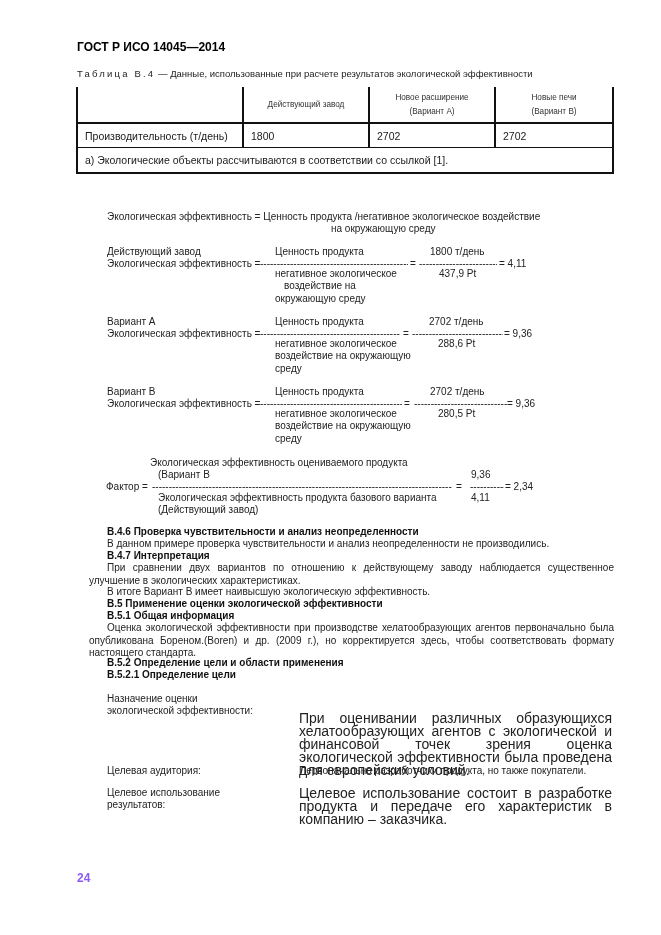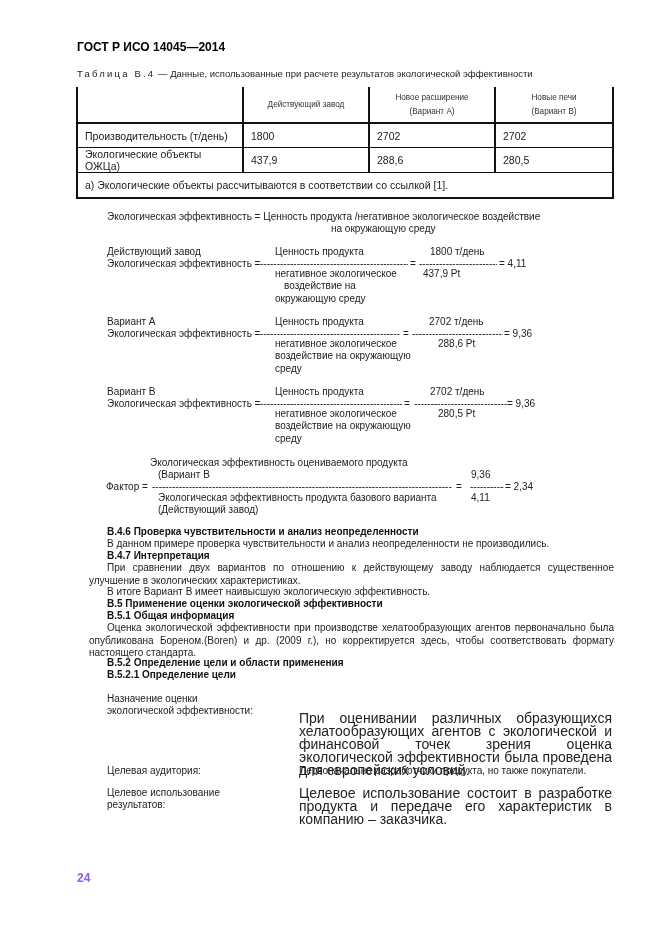--- a/index.html
+++ b/index.html
@@ -42,26 +42,20 @@
     <td class="c1"><span>Действующий завод</span></td>
     <td class="c2"><span>Новое расширение</span><br><span>(Вариант А)</span></td>
     <td><span>Новые печи</span><br><span>(Вариант В)</span></td>
   </tr>
   <tr class="row">
     <td>Производительность (т/день)</td>
     <td>1800</td>
     <td>2702</td>
     <td>2702</td>
   </tr>
-  <tr class="row">
-    <td>Экологические объекты ОЖЦа)</td>
-    <td>437,9</td>
-    <td>288,6</td>
-    <td>280,5</td>
-  </tr>
   <tr class="foot">
     <td colspan="4">а) Экологические объекты рассчитываются в соответствии со ссылкой [1].</td>
   </tr>
 </tbody>
   </table>
 
 <div class="abs f" style="left:107px; top:211px;">Экологическая эффективность = Ценность продукта /негативное экологическое воздействие</div>
 <div class="abs f" style="left:331px; top:223px;">на окружающую среду</div>
 
 <div>
@@ -69,21 +63,21 @@
   <div class="abs f" style="left:107px; top:258px;">Экологическая эффективность =</div>
   <div class="abs f dash" style="left:260px; top:258px; width:148px;">--------------------------------------------------------------------------------------------------------------------</div>
   <div class="abs f" style="left:410px; top:258px;">=</div>
   <div class="abs f dash" style="left:419px; top:258px; width:78px;">--------------------------------------------------------------------------------------------------------------------</div>
   <div class="abs f" style="left:499px; top:258px;">= 4,11</div>
   <div class="abs f" style="left:275px; top:246px;">Ценность продукта</div>
   <div class="abs f" style="left:430px; top:246px;">1800 т/день</div>
   <div class="abs f" style="left:275px; top:268px;">негативное экологическое</div>
   <div class="abs f" style="left:275px; top:280px;padding-left:9px;">воздействие на</div>
   <div class="abs f" style="left:275px; top:293px;">окружающую среду</div>
-  <div class="abs f" style="left:423px; top:268px;">437,9 Pt</div>
+  <div class="abs f" style="left:439px; top:268px;">437,9 Pt</div>
 </div>
 
 <div>
   <div class="abs f" style="left:107px; top:316px;">Вариант А</div>
   <div class="abs f" style="left:107px; top:328px;">Экологическая эффективность =</div>
   <div class="abs f dash" style="left:260px; top:328px; width:140px;">--------------------------------------------------------------------------------------------------------------------</div>
   <div class="abs f" style="left:403px; top:328px;">=</div>
   <div class="abs f dash" style="left:412px; top:328px; width:91px;">--------------------------------------------------------------------------------------------------------------------</div>
   <div class="abs f" style="left:504px; top:328px;">= 9,36</div>
   <div class="abs f" style="left:275px; top:316px;">Ценность продукта</div>

